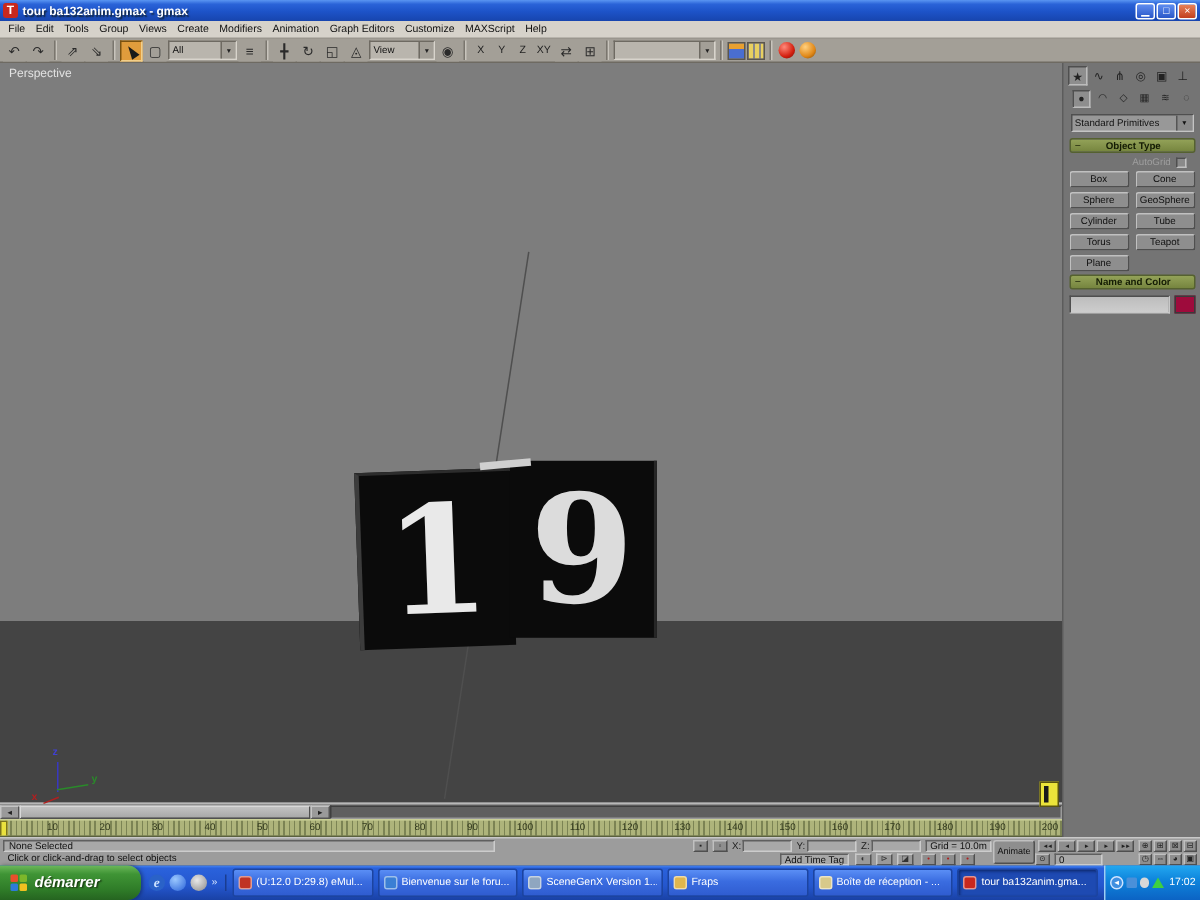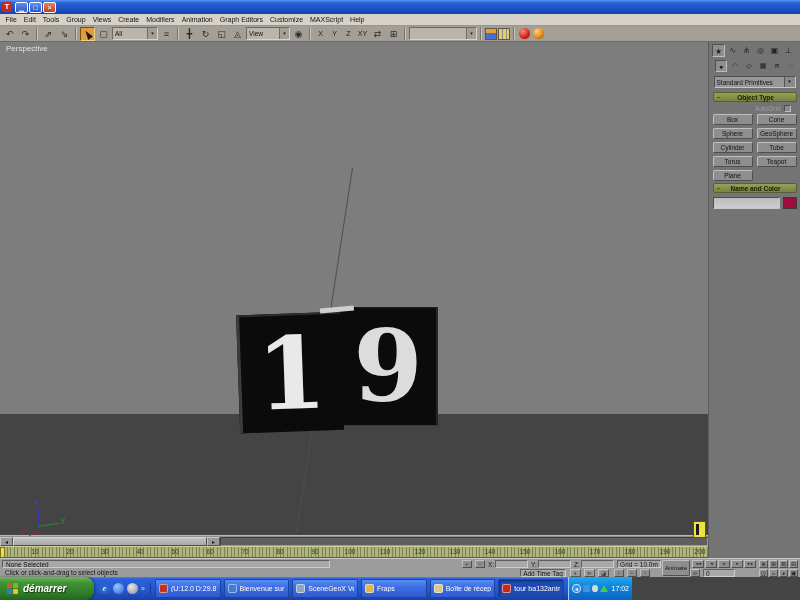--- a/index.html
+++ b/index.html
@@ -142,21 +142,21 @@
     border-color:#c0c0c0 #4f4f4f #4f4f4f #c0c0c0;font-size:5.5px;line-height:6px;text-align:center;color:#222;}
   .keyico{position:absolute;top:10px;width:10px;height:8px;background:#8e8e8e;border:1px solid;
     border-color:#c0c0c0 #4f4f4f #4f4f4f #c0c0c0;font-size:5px;line-height:6px;text-align:center;color:#b02020;}
   .filtico{position:absolute;top:10px;width:11px;height:8px;background:#9a9a9a;border:1px solid;
     border-color:#c8c8c8 #555 #555 #c8c8c8;font-size:5.5px;line-height:6px;text-align:center;color:#333;}
   .frame-field{position:absolute;left:703px;top:10px;width:32px;height:8px;line-height:7px;padding-left:2px;}
   .key-toggle{position:absolute;left:690px;top:10px;width:10px;height:8px;background:#8e8e8e;border:1px solid;
     border-color:#c0c0c0 #4f4f4f #4f4f4f #c0c0c0;font-size:5px;line-height:6px;text-align:center;color:#222;}
 
   
-  .taskbar{position:absolute;left:0;top:577px;width:632px;height:23px;
+  .taskbar{position:absolute;left:0;top:577px;width:800px;height:23px;
     background:linear-gradient(180deg,#4584f2 0%,#2a62dc 8%,#2456cd 60%,#1941a5 100%);display:flex;align-items:center;}
   .startbtn{flex:none;width:94px;height:23px;border-radius:0 9px 9px 0;
     background:linear-gradient(180deg,#6cb85a 0%,#3f9435 25%,#2f7c28 70%,#256420 100%);
     box-shadow:1px 0 3px rgba(0,0,0,0.4);display:flex;align-items:center;gap:4px;padding-left:7px;}
   .xp-logo{width:12px;height:12px;display:grid;grid-template-columns:5px 5px;grid-template-rows:5px 5px;gap:1px;}
   .xp-logo span{border-radius:1px;}
   .xp-logo .q1{background:#e8502c;}.xp-logo .q2{background:#7db72a;}
   .xp-logo .q3{background:#2f7bd8;}.xp-logo .q4{background:#f0c020;}
   .start-label{color:#fff;font-weight:bold;font-style:italic;font-size:10px;text-shadow:1px 1px 1px #1a3a12;}
   .quicklaunch{flex:none;display:flex;align-items:center;gap:3px;padding:0 5px;border-right:1px solid #1a3c90;}
@@ -182,20 +182,21 @@
     border-bottom:7px solid #3fd03f;background:none;}
   .clock{color:#fff;font-size:7px;margin-left:1px;}
 </style>
 </head>
 <body>
 
 <div id="screen">
 
   <div class="titlebar">
     <span class="app-icon">T</span>
+    <span class="title">tour ba132anim.gmax - gmax</span>
     <span class="winbtns">
       <span class="wb">▁</span>
       <span class="wb">□</span>
       <span class="wb close">×</span>
     </span>
   </div>
 
   <div class="menubar">
     <span class="menu-item">File</span>
       <span class="menu-item">Edit</span>

